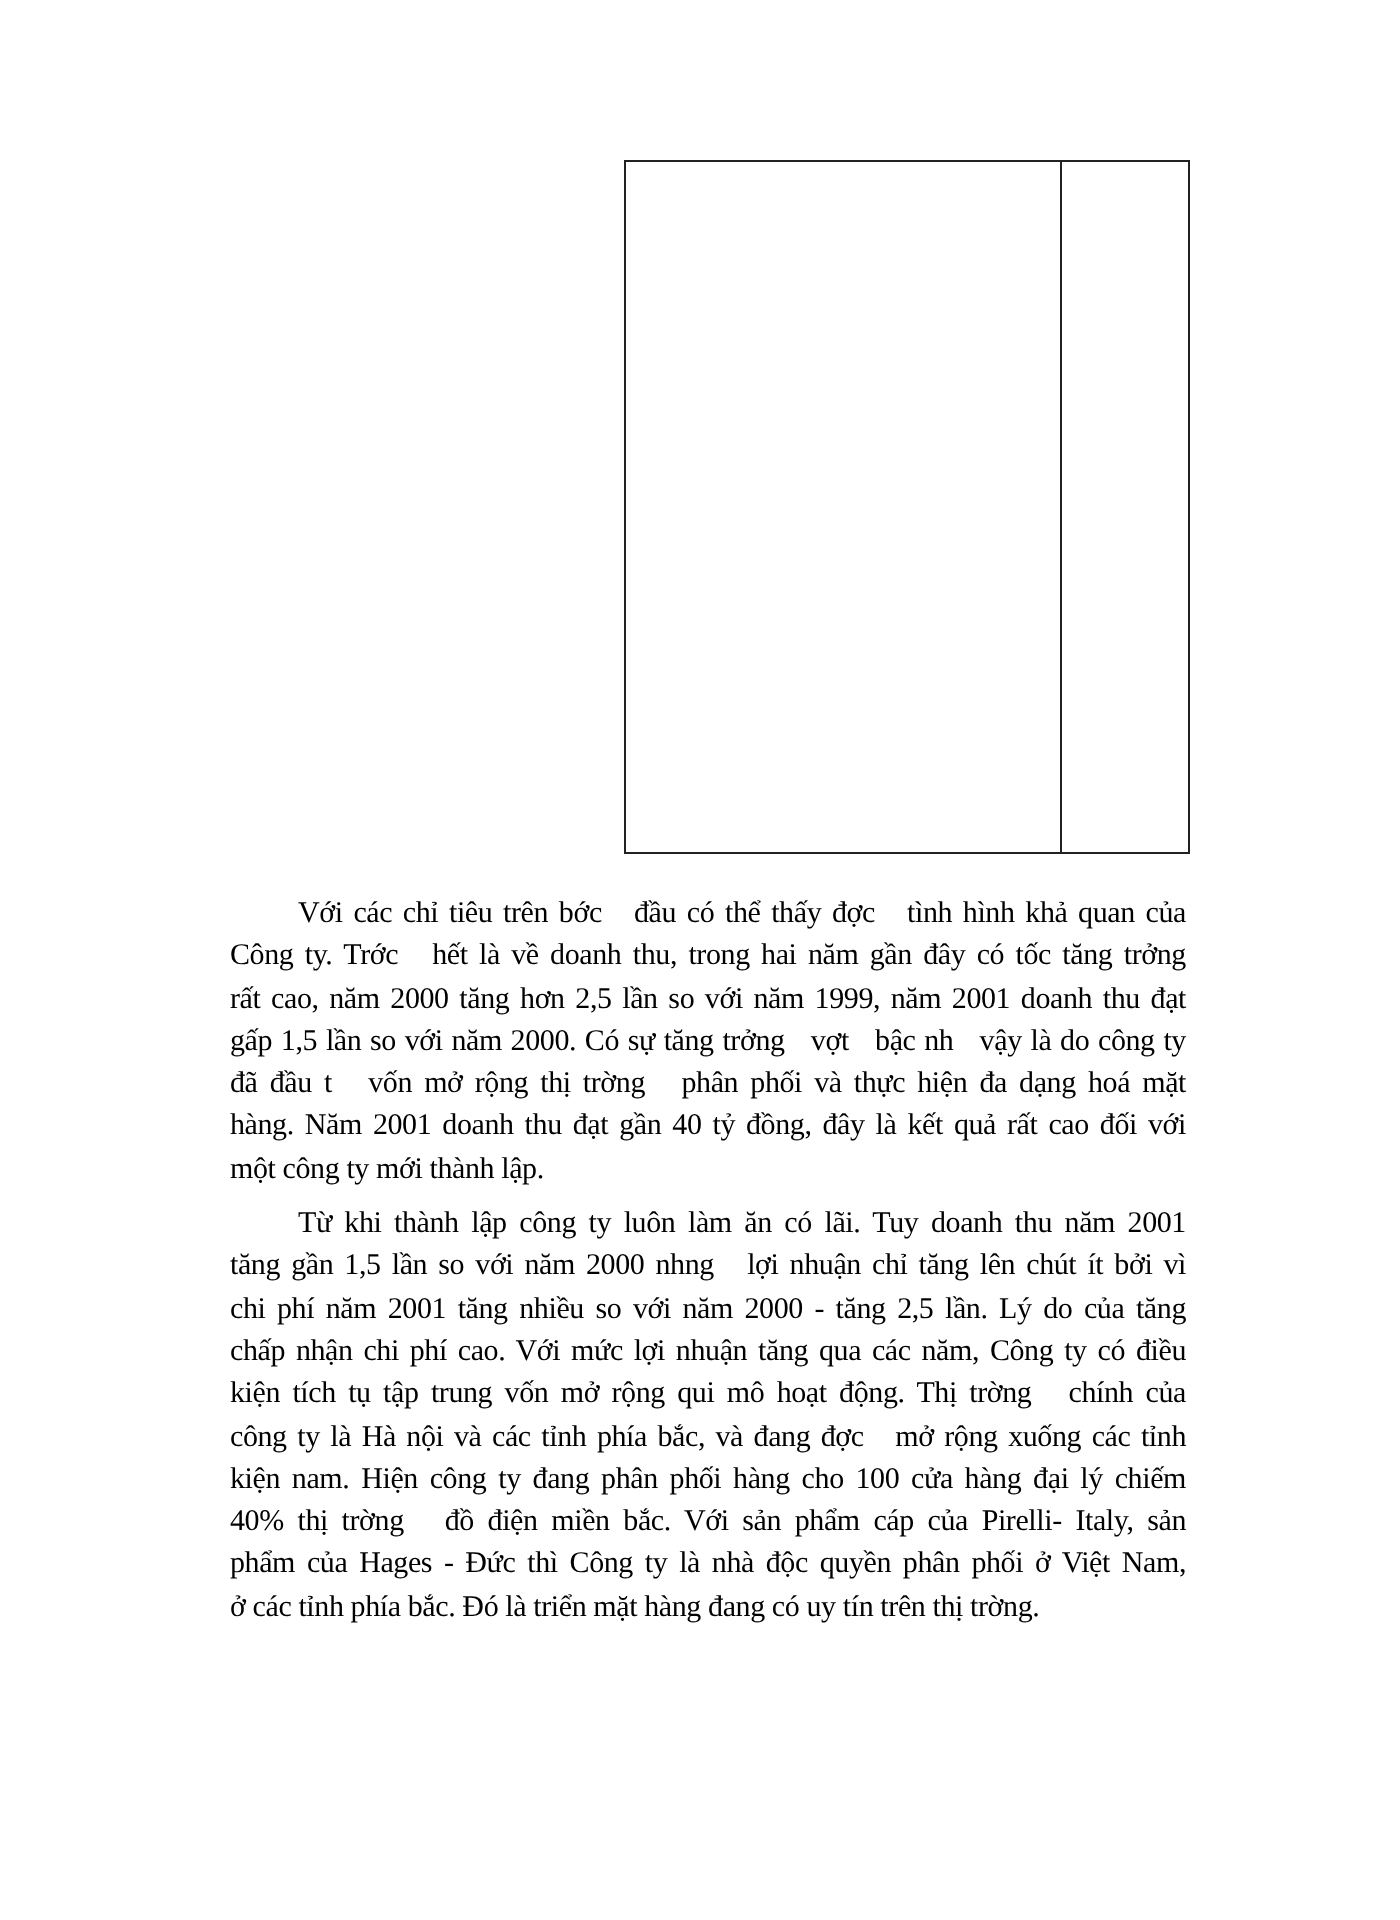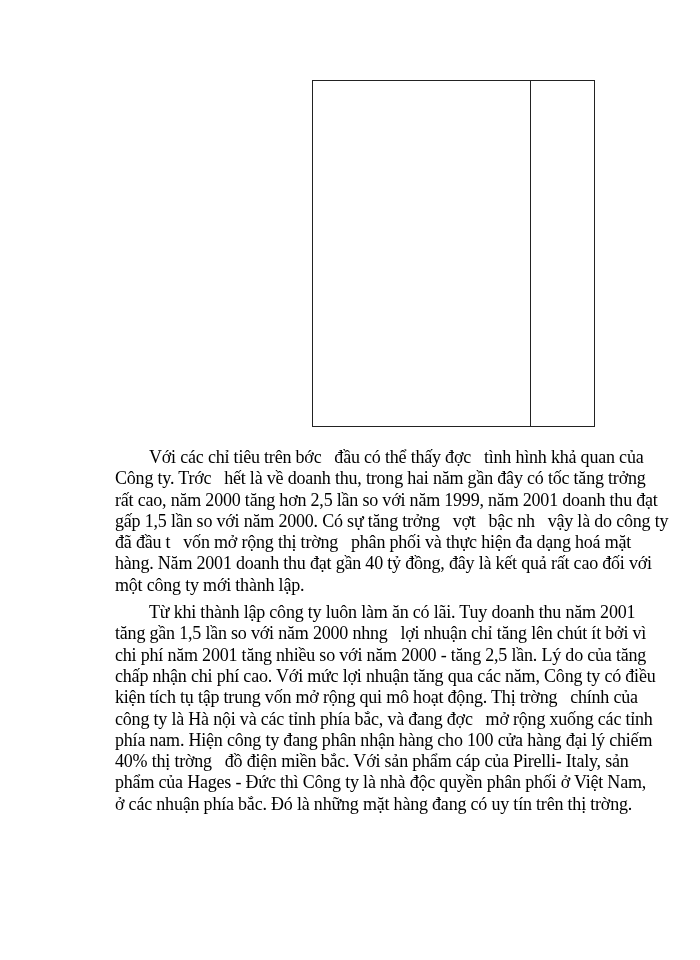--- a/index.html
+++ b/index.html
@@ -3,21 +3,21 @@
 <meta charset="utf-8">
 <style>
   html, body { margin:0; padding:0; background:#ffffff; }
   body { width:700px; height:960px; position:relative; overflow:hidden;
          font-family:"Liberation Serif", "DejaVu Serif", serif; color:#000; }
   .table-box { position:absolute; left:312px; top:80px; width:283px; height:347px;
                border:1.5px solid #222; box-sizing:border-box; }
   .table-divider { position:absolute; left:217px; top:0; bottom:0; width:0;
                    border-left:1.5px solid #222; }
   .doc-text { position:absolute; left:115px; top:447px; width:478px; }
-  .para { margin:0 0 6px 0; font-size:18px; line-height:21.3px; letter-spacing:-0.2px; }
+  .para { margin:0 0 6px 0; font-size:15px; line-height:21.3px; letter-spacing:-0.2px; }
   .line { display:block; white-space:pre; text-align:justify; text-align-last:justify; }
   .line.last { text-align-last:left; }
   .line.indent { padding-left:34px; }
 </style>
 </head>
 <body>
 
 <div class="table-box">
   <div class="table-divider"></div>
 </div>
@@ -32,18 +32,18 @@
     <span class="line">hàng. Năm 2001 doanh thu đạt gần 40 tỷ đồng, đây là kết quả rất cao đối với</span>
     <span class="line last">một công ty mới thành lập.</span>
   </p>
   <p class="para">
     <span class="line indent">Từ khi thành lập công ty luôn làm ăn có lãi. Tuy doanh thu năm 2001</span>
     <span class="line">tăng gần 1,5 lần so với năm 2000 nhng   lợi nhuận chỉ tăng lên chút ít bởi vì</span>
     <span class="line">chi phí năm 2001 tăng nhiều so với năm 2000 - tăng 2,5 lần. Lý do của tăng</span>
     <span class="line">chấp nhận chi phí cao. Với mức lợi nhuận tăng qua các năm, Công ty có điều</span>
     <span class="line">kiện tích tụ tập trung vốn mở rộng qui mô hoạt động. Thị trờng   chính của</span>
     <span class="line">công ty là Hà nội và các tỉnh phía bắc, và đang đợc   mở rộng xuống các tỉnh</span>
-    <span class="line">phía nam. Hiện công ty đang phân nhận hàng cho 100 cửa hàng đại lý chiếm</span>
+    <span class="line">kiện nam. Hiện công ty đang phân phối hàng cho 100 cửa hàng đại lý chiếm</span>
     <span class="line">40% thị trờng   đồ điện miền bắc. Với sản phẩm cáp của Pirelli- Italy, sản</span>
     <span class="line">phẩm của Hages - Đức thì Công ty là nhà độc quyền phân phối ở Việt Nam,</span>
-    <span class="line last">ở các nhuận phía bắc. Đó là những mặt hàng đang có uy tín trên thị trờng.</span>
+    <span class="line last">ở các tỉnh phía bắc. Đó là triển mặt hàng đang có uy tín trên thị trờng.</span>
   </p>
 </div>
 
 </body></html>

